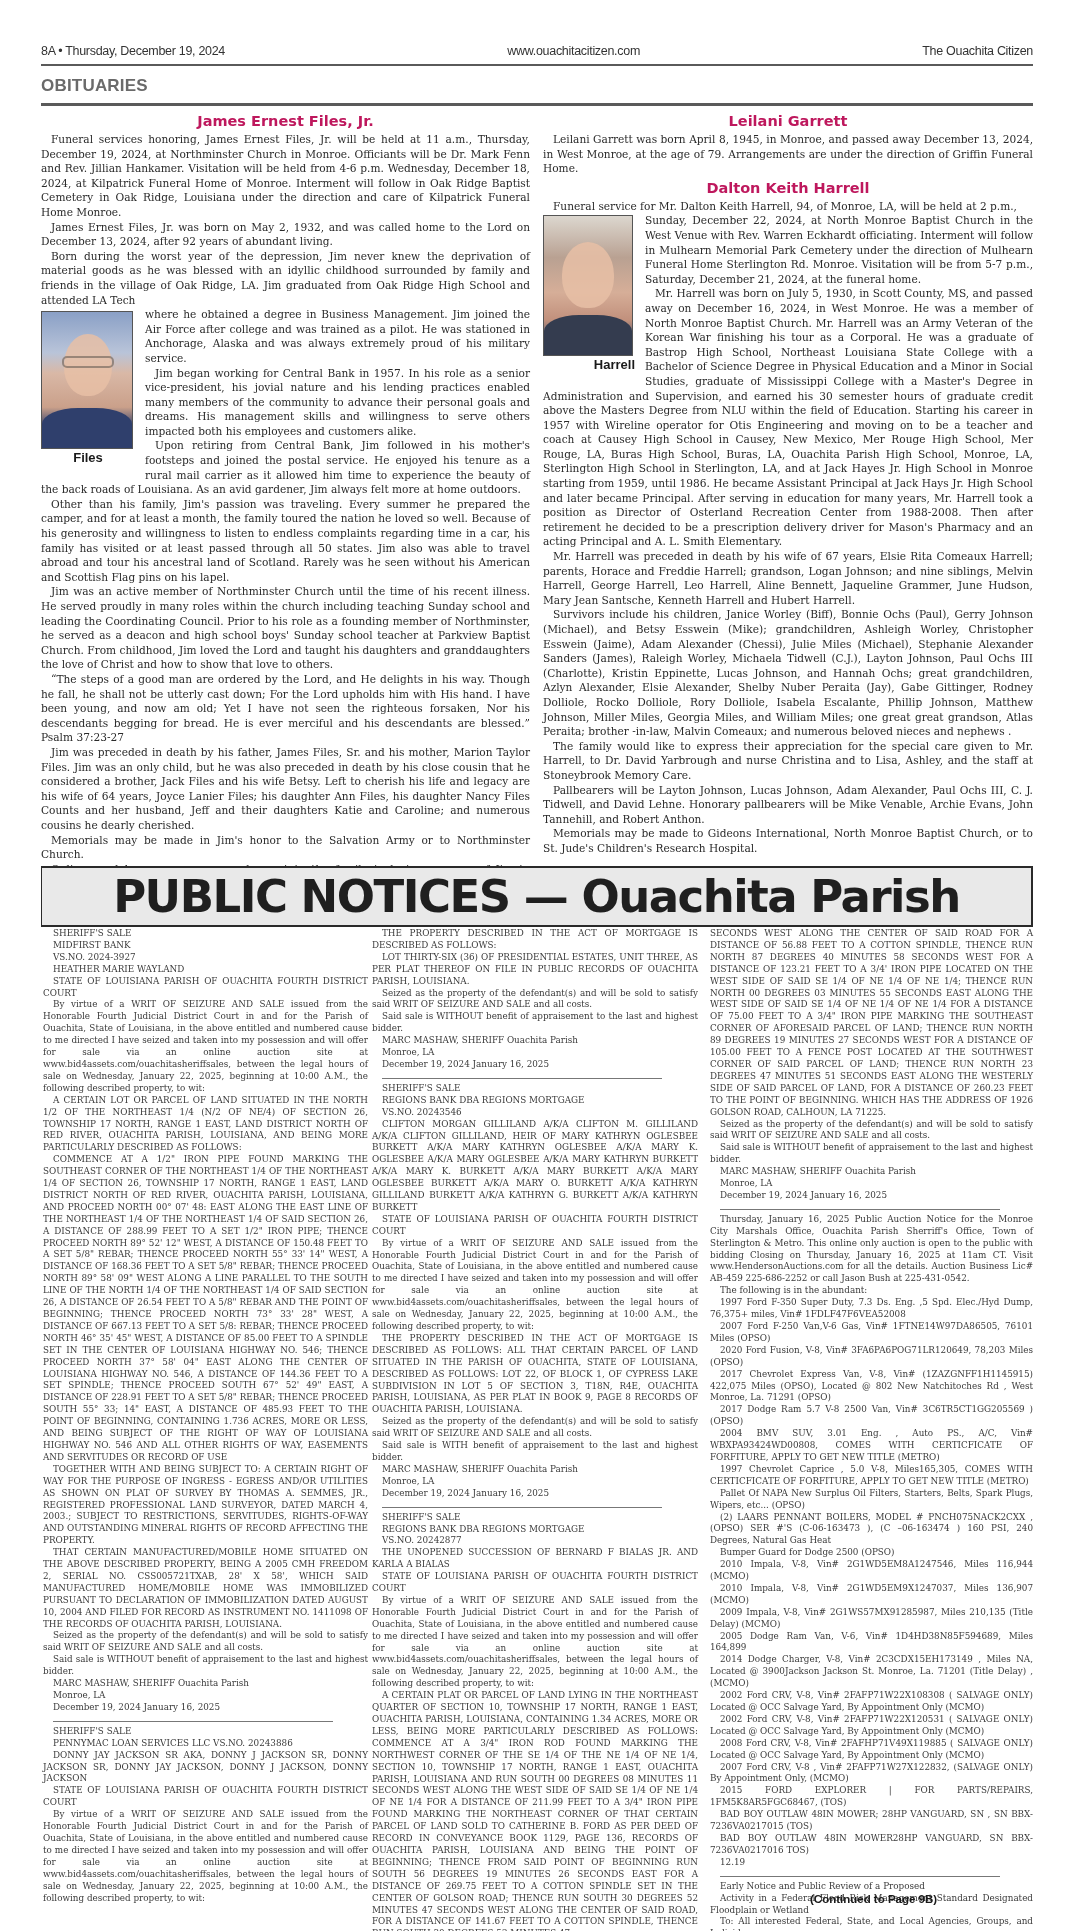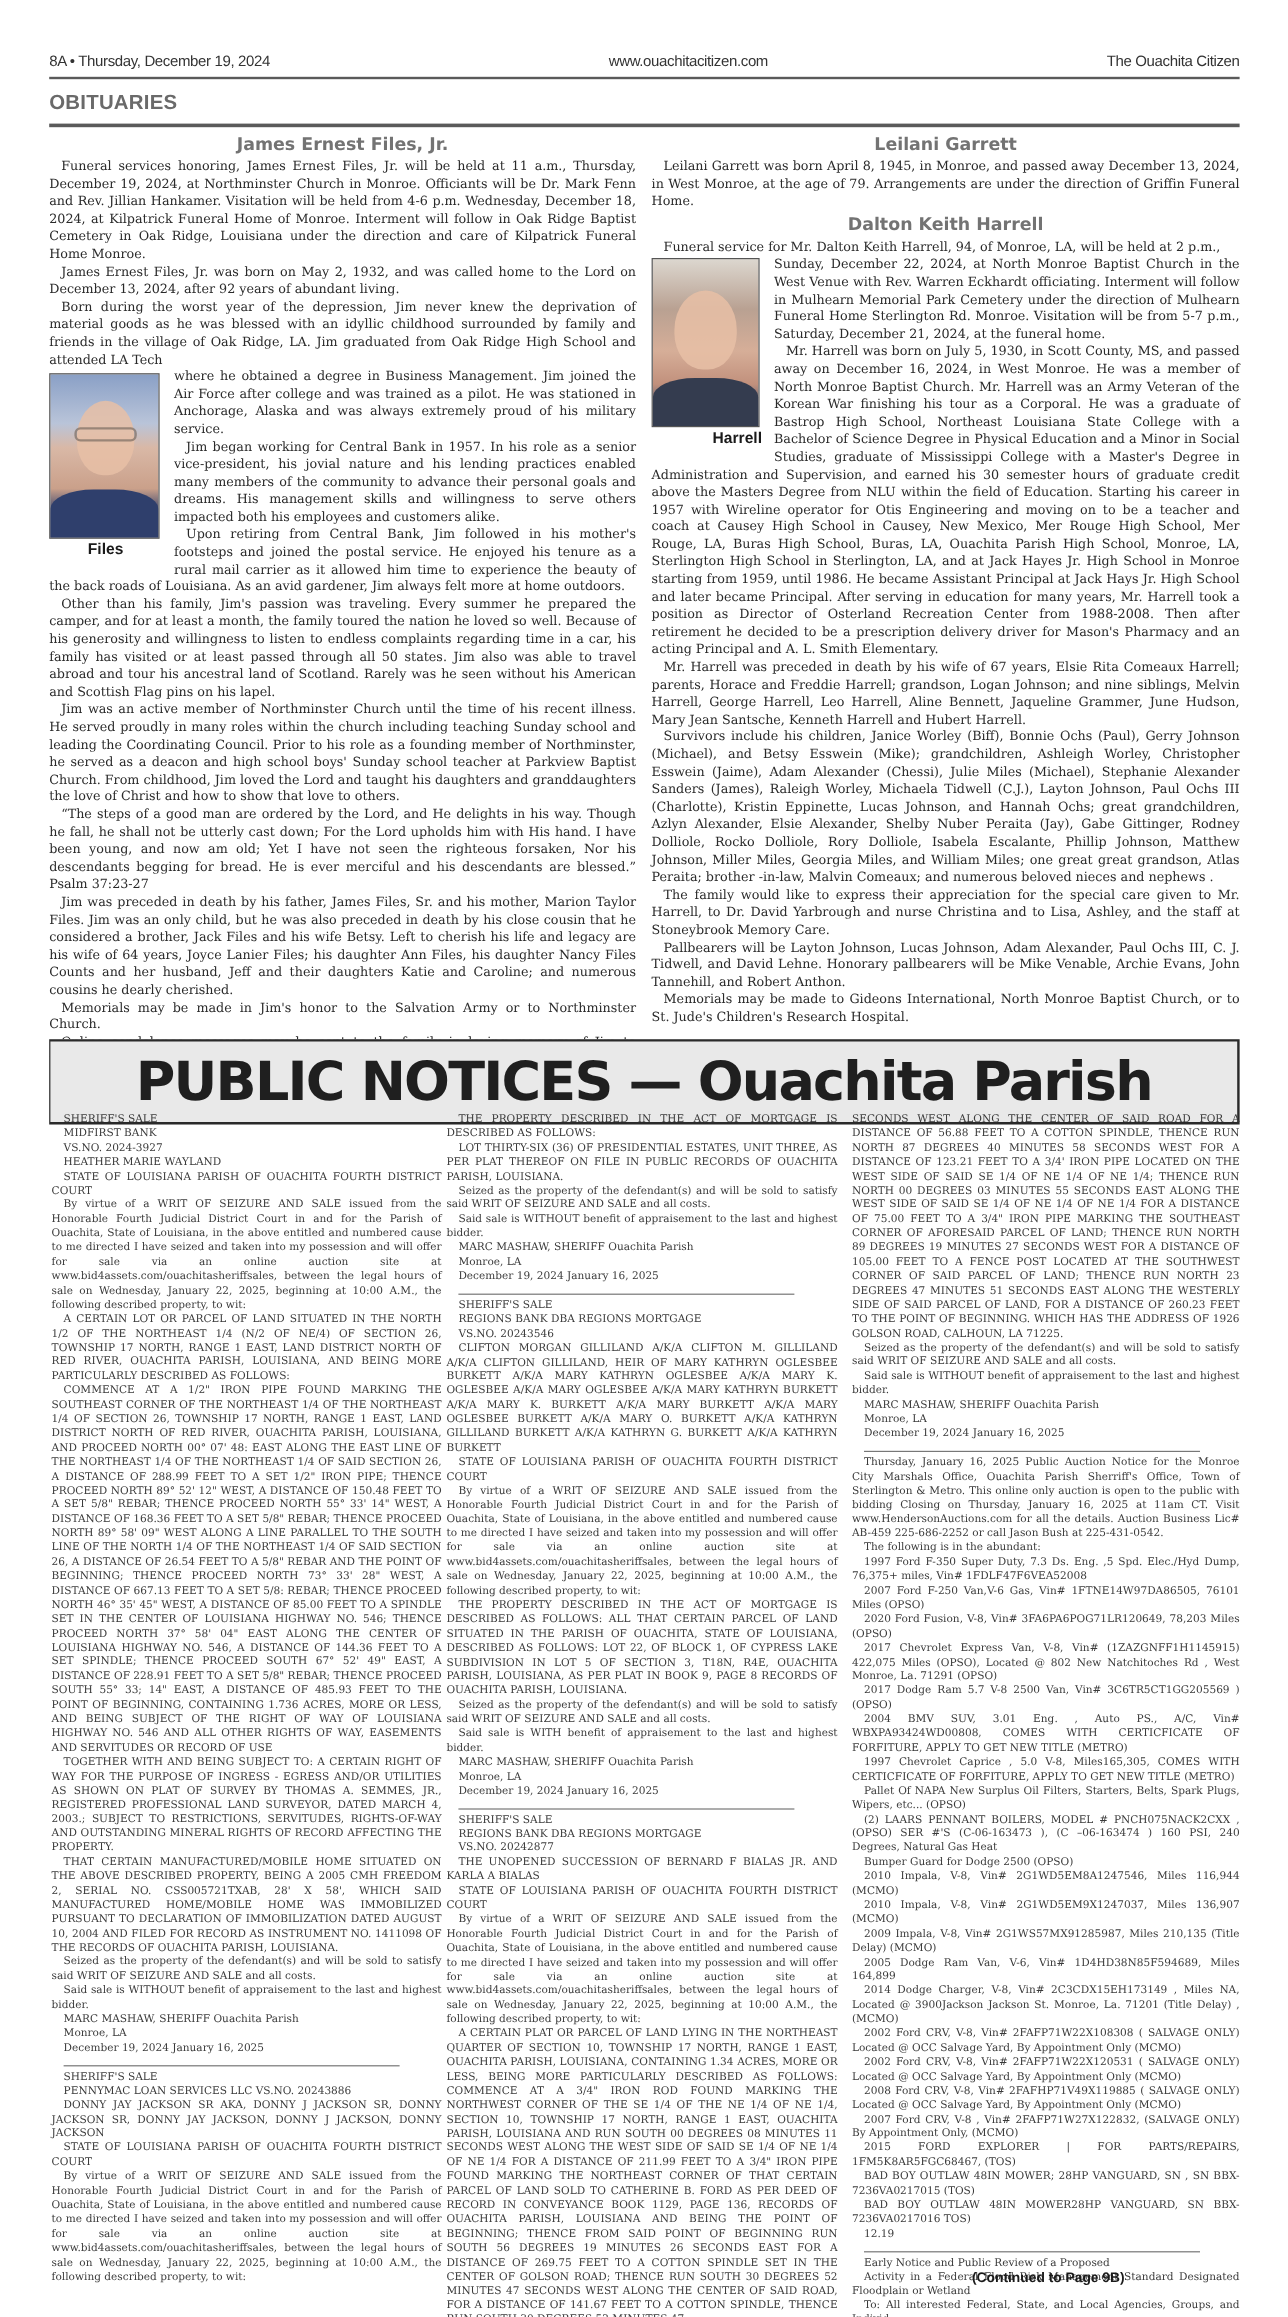--- a/index.html
+++ b/index.html
@@ -12,34 +12,34 @@
   .rule1 { position: absolute; left: 41px; top: 64px; width: 992px; height: 2px; background: #5a5a5a; }
   .section-title { position: absolute; left: 41px; top: 76px; font-family: "Liberation Sans", sans-serif;
     font-weight: bold; font-size: 17px; color: #6a6a6a; letter-spacing: 0.2px; }
   .rule2 { position: absolute; left: 41px; top: 103px; width: 992px; height: 3px; background: #5a5a5a; }
 
   .obit-col { position: absolute; top: 112px; font-size: 10.6px; line-height: 14.6px; text-align: justify; }
   .obit-left { left: 41px; width: 489px; }
   .obit-right { left: 543px; width: 490px; }
 
   .obit-name { font-family: "DejaVu Sans", "Liberation Sans", sans-serif; font-weight: bold;
-    font-size: 14.5px; text-align: center; line-height: 19px; color: #737373; margin-bottom: 1px; }
+    font-size: 14.5px; text-align: center; line-height: 19px; color: #be185d; margin-bottom: 1px; }
   .obit-col p { text-indent: 10px; margin: 0; }
   .obit-col p.noindent { text-indent: 10px; }
   .photo-wrap { float: left; width: 94px; margin: 4px 10px 2px 0; text-align: center; }
   .photo { width: 92px; height: 138px; border: 1px solid #555; position: relative; overflow: hidden; }
   .photo.files { background: linear-gradient(180deg, #8aa0c6 0%, #b9c4d9 30%, #d9b8a6 45%, #caa08a 70%, #2e3e6b 85%, #1d2a52 100%); }
   .photo.harrell { width: 90px; height: 141px; background: linear-gradient(180deg, #dcd7cf 0%, #b9a192 30%, #d6ae98 55%, #c1907c 75%, #4d5a72 90%, #2c3548 100%); }
   .photo .face { position: absolute; left: 22px; top: 22px; width: 48px; height: 62px; border-radius: 50% 50% 46% 46%; background: #e7bfa6; opacity: 0.85; }
   .photo .glasses { position: absolute; left: 20px; top: 44px; width: 52px; height: 12px; border: 2px solid #7a6c62; border-radius: 5px; opacity: 0.7; }
   .photo .suit { position: absolute; left: 0; bottom: 0; width: 100%; height: 40px; background: #2f3f6c; border-radius: 40% 40% 0 0; }
   .photo.harrell .suit { background: #343c4f; }
   .photo-caption { font-family: "Liberation Sans", sans-serif; font-weight: bold; font-size: 13px; margin-top: 2px; color: #1a1a1a; }
 
-  .banner { position: absolute; left: 41px; top: 866px; width: 992px; height: 71px; background: #e9e9e9;
+  .banner { position: absolute; left: 41px; top: 866px; width: 992px; height: 61px; background: #e9e9e9;
     border: 2px solid #2a2a2a; border-left-width: 1px; display: flex; align-items: center; justify-content: center; }
   .banner-text { font-family: "DejaVu Sans", "Liberation Sans", sans-serif; font-weight: bold; font-size: 45px;
     color: #1f1f1f; letter-spacing: -1.5px; line-height: 50px; }
 
   .pn-col { position: absolute; top: 928px; font-size: 8.8px; line-height: 11.9px; text-align: justify; color: #3a3a3a; }
   .pn-c1 { left: 43px; width: 325px; }
   .pn-c2 { left: 372px; width: 326px; }
   .pn-c3 { left: 710px; width: 323px; }
   .pn-col p { text-indent: 10px; }
   .pn-col hr { border: none; border-top: 1px solid #777; width: 280px; margin: 7px 0 4px 10px; }

